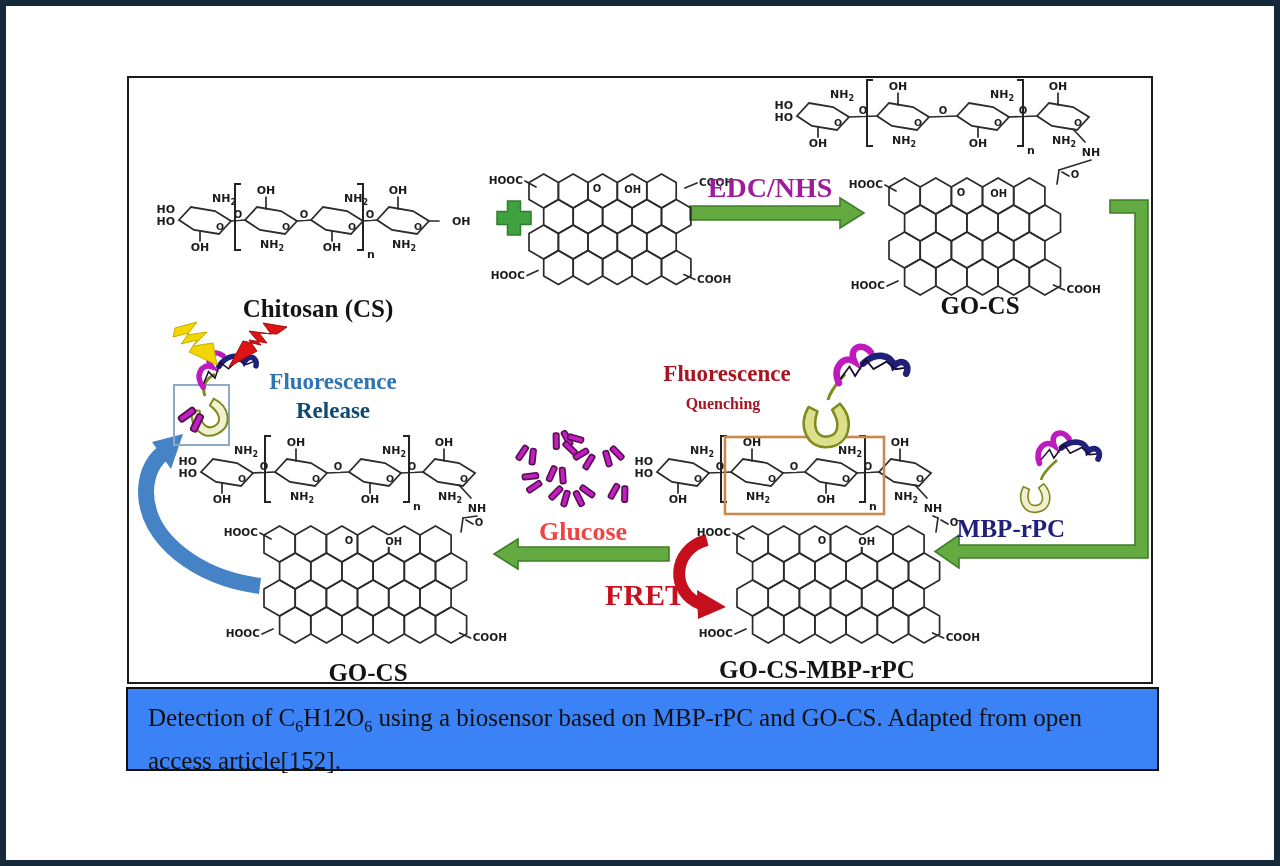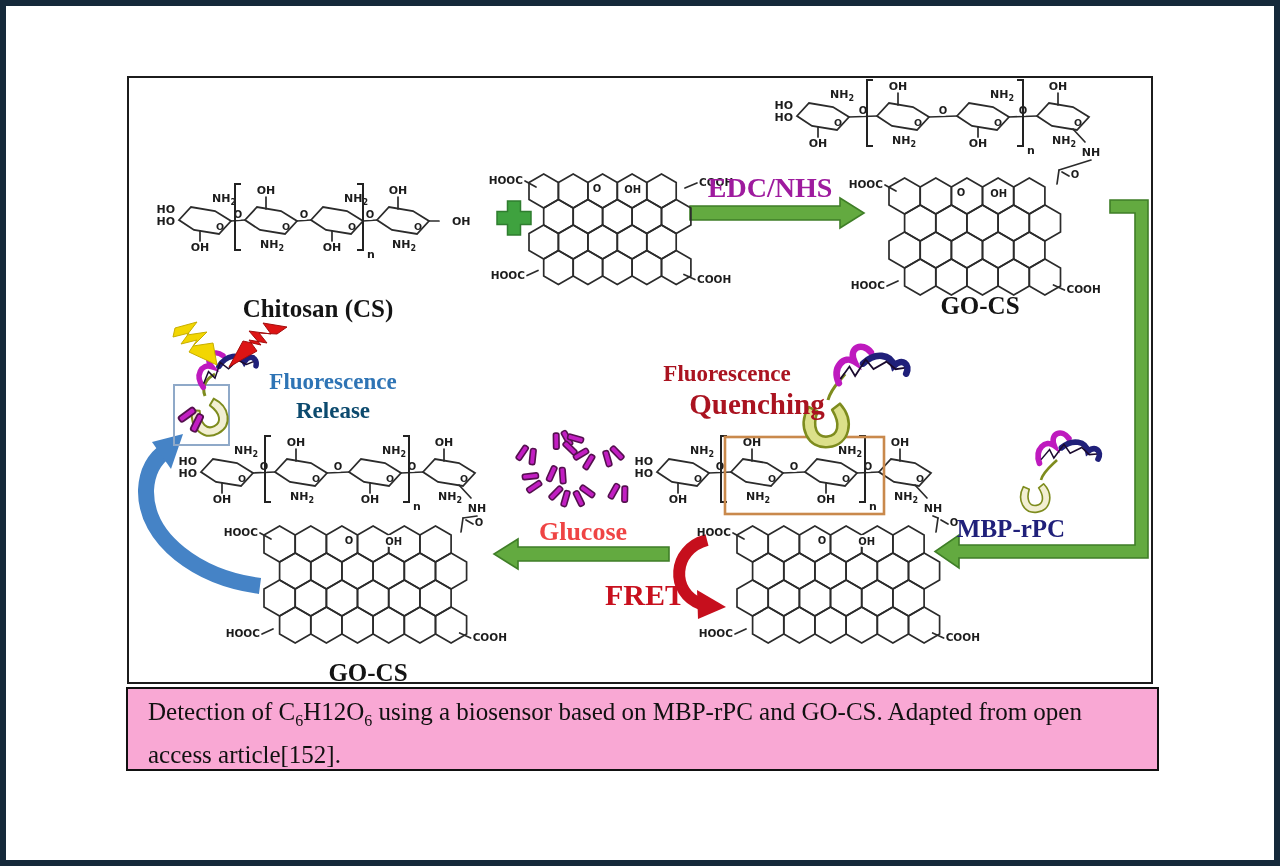--- a/index.html
+++ b/index.html
@@ -7,28 +7,28 @@
   .frame{position:absolute;inset:0;border:6px solid #15293a;background:#fff;box-sizing:border-box;}
   .panel{position:absolute;left:121px;top:70px;width:1026px;height:608px;border:2px solid #1c1c1c;box-sizing:border-box;background:#fff;}
   .panel svg{position:absolute;left:0;top:0;}
   .dlbl{position:absolute;transform:translate(-50%,-50%);font-weight:bold;white-space:nowrap;color:#141414;font-family:"Liberation Serif",serif;}
   .lbl-chitosan{left:189px;top:231px;font-size:25px;}
   .lbl-go{left:492px;top:229px;font-size:25px;}
   .lbl-edc{left:641px;top:110px;font-size:28px;color:#9e1b9e;}
   .lbl-gocs-top{left:851px;top:228px;font-size:25px;}
   .lbl-mbp{left:882px;top:451px;font-size:25px;color:#20207a;}
   .lbl-fq1{left:598px;top:296px;font-size:23px;color:#aa1320;}
-  .lbl-fq2{left:628px;top:326px;font-size:29px;color:#aa1320;}
+  .lbl-fq2{left:594px;top:326px;font-size:16px;color:#aa1320;}
   .lbl-fr1{left:204px;top:304px;font-size:23px;color:#2e74b5;}
   .lbl-fr2{left:204px;top:333px;font-size:23px;color:#0c4a6e;}
   .lbl-glucose{left:454px;top:454px;font-size:26px;color:#ef4444;}
   .lbl-fret{left:516px;top:517px;font-size:30px;color:#c8101e;}
   .lbl-gocs-bottom{left:239px;top:595px;font-size:25px;}
   .lbl-gocsmbp{left:688px;top:592px;font-size:25px;}
-  .caption-box{position:absolute;left:120px;top:681px;width:1033px;height:84px;border:2px solid #111;box-sizing:border-box;background:#f9a8d4;padding:6px 20px;}
+  .caption-box{position:absolute;left:120px;top:681px;width:1033px;height:84px;border:2px solid #111;box-sizing:border-box;background:#3b82f6;padding:12px 20px;}
   .caption-box p{margin:0;font-size:25px;line-height:34px;color:#111;font-family:"Liberation Serif",serif;}
   .caption-box sub{font-size:16px;}
 </style>
 </head>
 <body>
 
 <div id="stage">
   <div class="frame">
 
     <div class="panel">
@@ -431,19 +431,20 @@
       <div class="dlbl lbl-edc">EDC/NHS</div>
       <div class="dlbl lbl-gocs-top">GO-CS</div>
       <div class="dlbl lbl-mbp">MBP-rPC</div>
       <div class="dlbl lbl-fq1">Fluorescence</div>
       <div class="dlbl lbl-fq2">Quenching</div>
       <div class="dlbl lbl-fr1">Fluorescence</div>
       <div class="dlbl lbl-fr2">Release</div>
       <div class="dlbl lbl-glucose">Glucose</div>
       <div class="dlbl lbl-fret">FRET</div>
       <div class="dlbl lbl-gocs-bottom">GO-CS</div>
+      <div class="dlbl lbl-gocsmbp">GO-CS-MBP-rPC</div>
     </div>
 
     <div class="caption-box">
       <p id="caption"><span>Detection of C</span><sub>6</sub><span>H12O</span><sub>6</sub><span> using a biosensor based on MBP-rPC and GO-CS. Adapted from open access article[152].</span></p>
     </div>
   </div>
 </div>
 
 </body></html>

